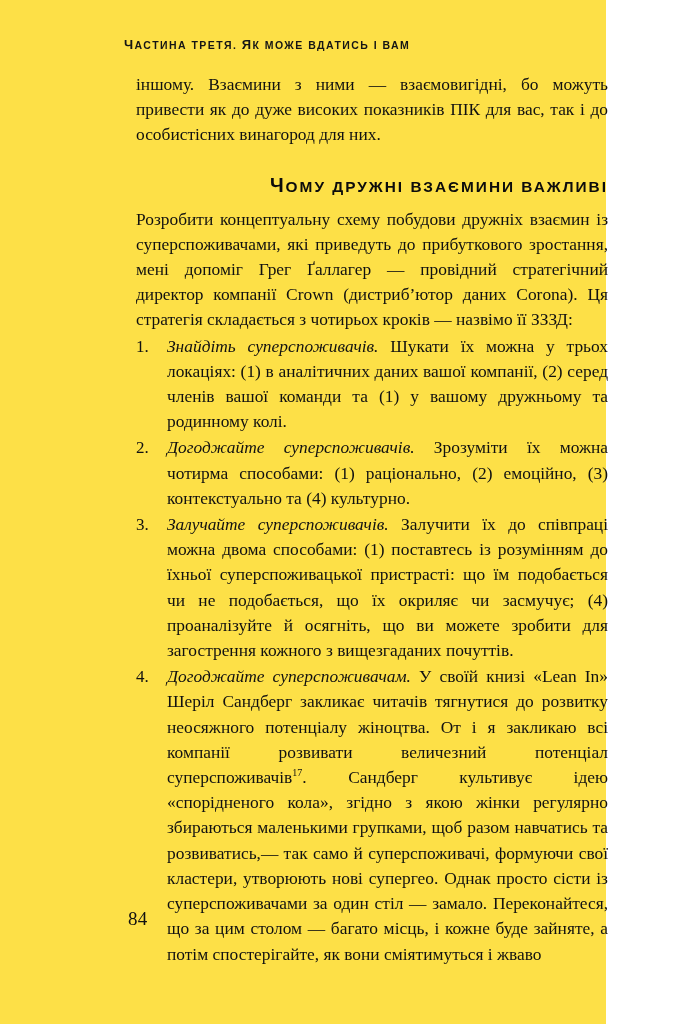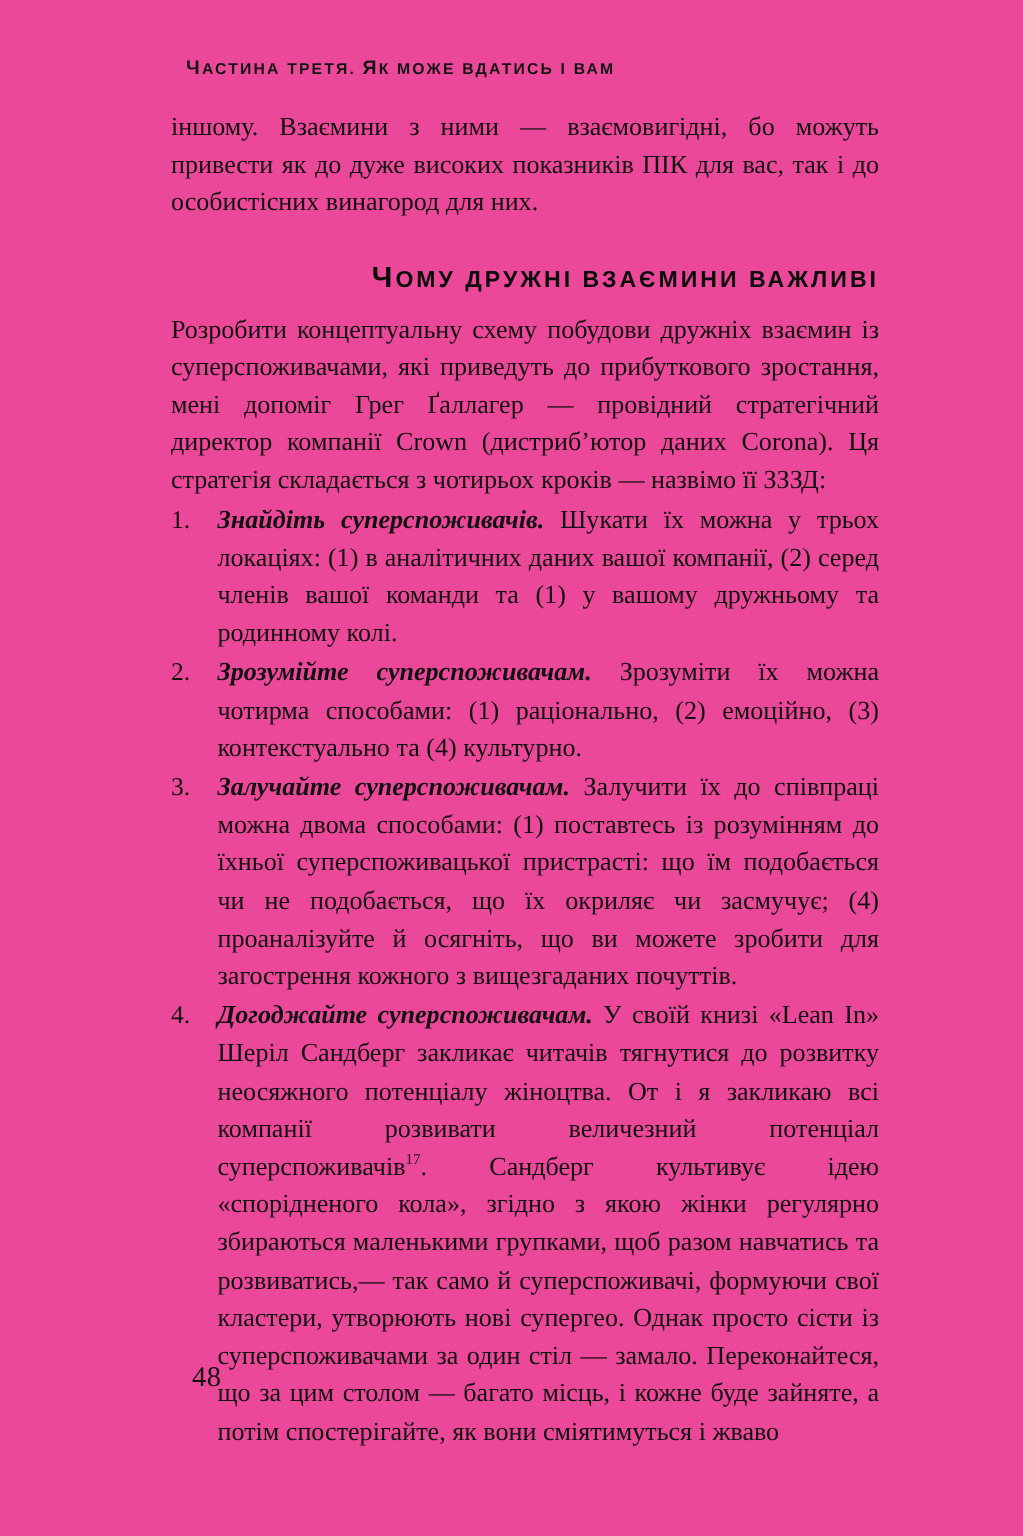--- a/index.html
+++ b/index.html
@@ -15,23 +15,23 @@
     overflow: hidden;
     font-family: "Liberation Serif", "DejaVu Serif", serif;
     color: #111111;
     -webkit-font-smoothing: antialiased;
   }
 
   .page {
     position: absolute;
     left: 0;
     top: 0;
-    width: 682px;
+    width: 606px;
     height: 1024px;
-    background: #ec4899;
+    background: #fde047;
   }
 
   
   .running-head {
     position: absolute;
     left: 124px;
     top: 37px;
     width: 472px;
     font-family: "Liberation Sans", "DejaVu Sans", sans-serif;
     font-size: 10.5px;
@@ -41,21 +41,21 @@
     text-transform: uppercase;
     white-space: nowrap;
   }
   .running-head .rh-cap {
     font-size: 13px;
   }
 
   
   .column {
     position: absolute;
-    left: 114px;
+    left: 136px;
     top: 72px;
     width: 472px;
   }
 
   p.body-par {
     margin: 0;
     font-size: 17.4px;
     line-height: 25.2px;
     text-align: justify;
     text-justify: inter-word;
@@ -108,21 +108,21 @@
     left: 0;
     top: 0;
     width: 24px;
     text-align: left;
     font-size: 17.0px;
     font-variant-numeric: oldstyle-nums;
     color: #111111;
   }
   ol.steps > li .step-title {
     font-style: italic;
-    font-weight: bold;
+    font-weight: normal;
   }
   sup.fn {
     font-size: 10px;
     vertical-align: super;
     line-height: 0;
   }
 
   
   .folio {
     position: absolute;
@@ -149,29 +149,29 @@
 
     <p class="body-par lead-par">Розробити концептуальну схему побудови дружніх взаємин із суперспоживачами, які приведуть до прибуткового зростання, мені допоміг Грег Ґаллагер — провідний стратегічний директор компанії Crown (дистриб’ютор даних Corona). Ця стратегія складається з чотирьох кроків — назвімо її ЗЗЗД:</p>
 
     <ol class="steps">
 
       <li>
         <span class="marker">1.</span><span class="step-title">Знайдіть суперспоживачів.</span><span> Шукати їх можна у трьох локаціях: (1) в аналітичних даних вашої компанії, (2) серед членів вашої команди та (1) у вашому дружньому та родинному колі.</span>
       </li>
 
       <li>
-        <span class="marker">2.</span><span class="step-title">Зрозумійте суперспоживачам.</span><span> Зрозуміти їх можна чотирма способами: (1) раціонально, (2) емоційно, (3) контекстуально та (4) культурно.</span>
+        <span class="marker">2.</span><span class="step-title">Догоджайте суперспоживачів.</span><span> Зрозуміти їх можна чотирма способами: (1) раціонально, (2) емоційно, (3) контекстуально та (4) культурно.</span>
       </li>
 
       <li>
-        <span class="marker">3.</span><span class="step-title">Залучайте суперспоживачам.</span><span> Залучити їх до співпраці можна двома способами: (1) поставтесь із розумінням до їхньої суперспоживацької пристрасті: що їм подобається чи не подобається, що їх окриляє чи засмучує; (4) проаналізуйте й осягніть, що ви можете зробити для загострення кожного з вищезгаданих почуттів.</span>
+        <span class="marker">3.</span><span class="step-title">Залучайте суперспоживачів.</span><span> Залучити їх до співпраці можна двома способами: (1) поставтесь із розумінням до їхньої суперспоживацької пристрасті: що їм подобається чи не подобається, що їх окриляє чи засмучує; (4) проаналізуйте й осягніть, що ви можете зробити для загострення кожного з вищезгаданих почуттів.</span>
       </li>
 
       <li>
         <span class="marker">4.</span><span class="step-title">Догоджайте суперспоживачам.</span><span> У своїй книзі «Lean In» Шеріл Сандберг закликає читачів тягнутися до розвитку неосяжного потенціалу жіноцтва. От і я закликаю всі компанії розвивати величезний потенціал суперспоживачів</span><sup class="fn">17</sup><span>. Сандберг культивує ідею «спорідненого кола», згідно з якою жінки регулярно збираються маленькими групками, щоб разом навчатись та розвиватись,— так само й суперспоживачі, формуючи свої кластери, утворюють нові супергео. Однак просто сісти із суперспоживачами за один стіл — замало. Переконайтеся, що за цим столом — багато місць, і кожне буде зайняте, а потім спостерігайте, як вони сміятимуться і жваво</span>
       </li>
 
     </ol>
   </div>
 
-  <div class="folio">48</div>
+  <div class="folio">84</div>
 
 </div>
 
 </body></html>

